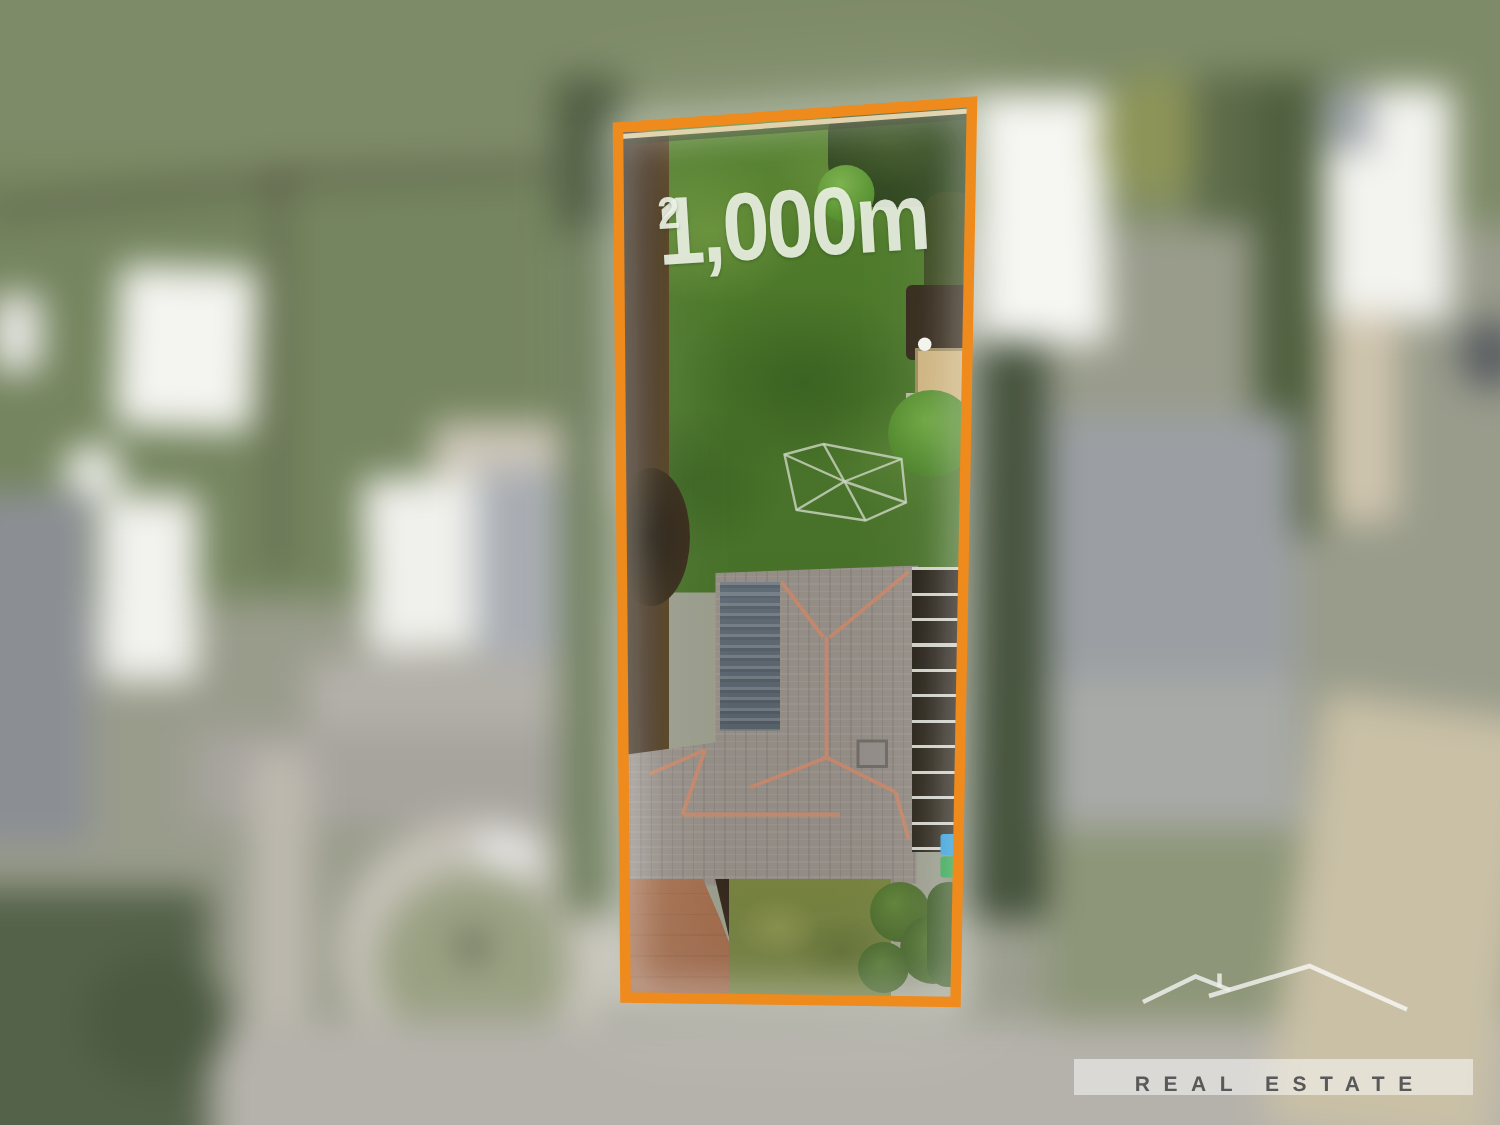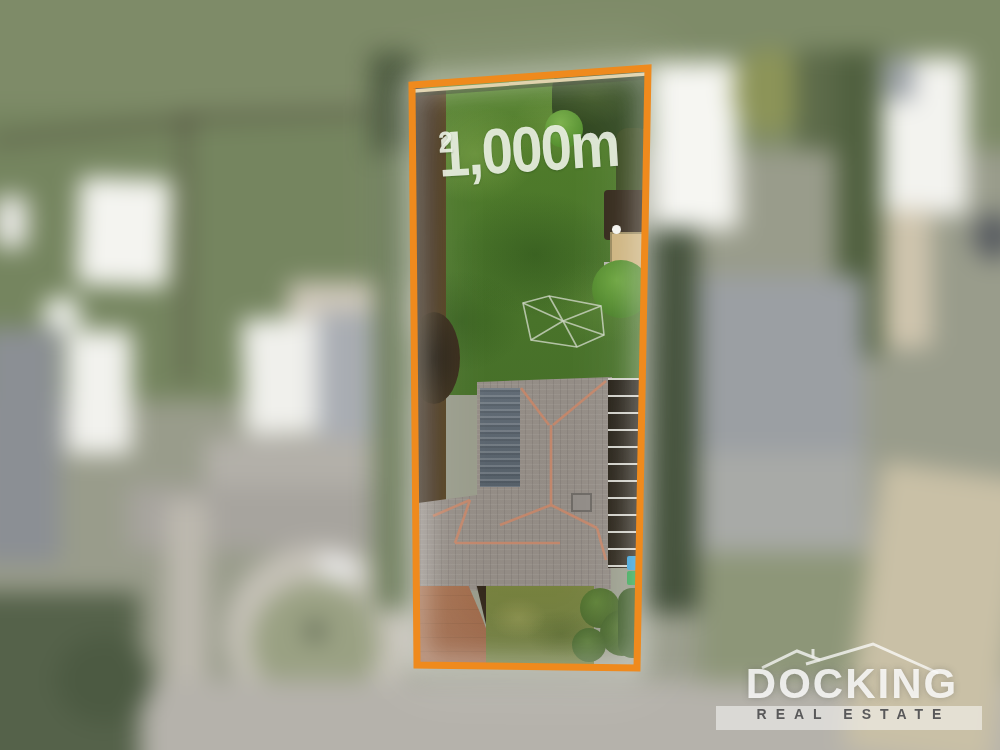--- a/index.html
+++ b/index.html
@@ -85,21 +85,21 @@
     color:rgba(243,247,236,.88);letter-spacing:-2px;
     text-shadow:0 1px 2px rgba(30,60,20,.35);}
   .area-text .inner{position:static;display:inline-block;transform:scaleX(.88);transform-origin:left;}
   .area-sup{position:relative;top:-24px;font-size:30px;letter-spacing:0;margin-left:1px;}
   
   .wm-roof{left:748px;top:636px;width:200px;height:42px;opacity:.85;}
   .wm-brand{left:722px;top:660px;width:260px;text-align:center;
     font-size:42px;font-weight:600;letter-spacing:2px;
     color:rgba(255,255,255,.82);text-shadow:0 0 6px rgba(90,90,85,.35);}
   .wm-band{left:716px;top:706px;width:266px;height:24px;
-    background:rgba(255,255,255,.5);display:flex;align-items:flex-start;justify-content:center;}
+    background:rgba(255,255,255,.5);display:flex;align-items:flex-end;justify-content:center;}
   .wm-tagline{position:static;font-size:14px;font-weight:700;letter-spacing:9px;
     color:#59595a;text-indent:9px;white-space:nowrap;}
 </style>
 </head>
 <body>
 
 <div class="stage">
 
   <div class="bg">
     <div class="bg-inner">
@@ -211,19 +211,18 @@
   </svg>
 
   <div style="left:700px;top:630px;width:300px;height:110px;">
     <svg class="wm-roof" viewBox="748 636 200 42" style="left:48px;top:6px;">
       <g stroke="rgba(255,255,255,.85)" stroke-width="3" fill="none">
         <polyline points="762,668 797,651 820,660"></polyline>
         <line x1="813" y1="649" x2="813" y2="658"></line>
         <polyline points="806,664 873,644 938,673"></polyline>
       </g>
     </svg>
-    <div class="wm-brand" style="left:22px;top:30px;">DOCKING</div>
     <div class="wm-band" style="left:16px;top:76px;">
       <span class="wm-tagline">REAL ESTATE</span>
     </div>
   </div>
 
 </div>
 
 </body></html>

